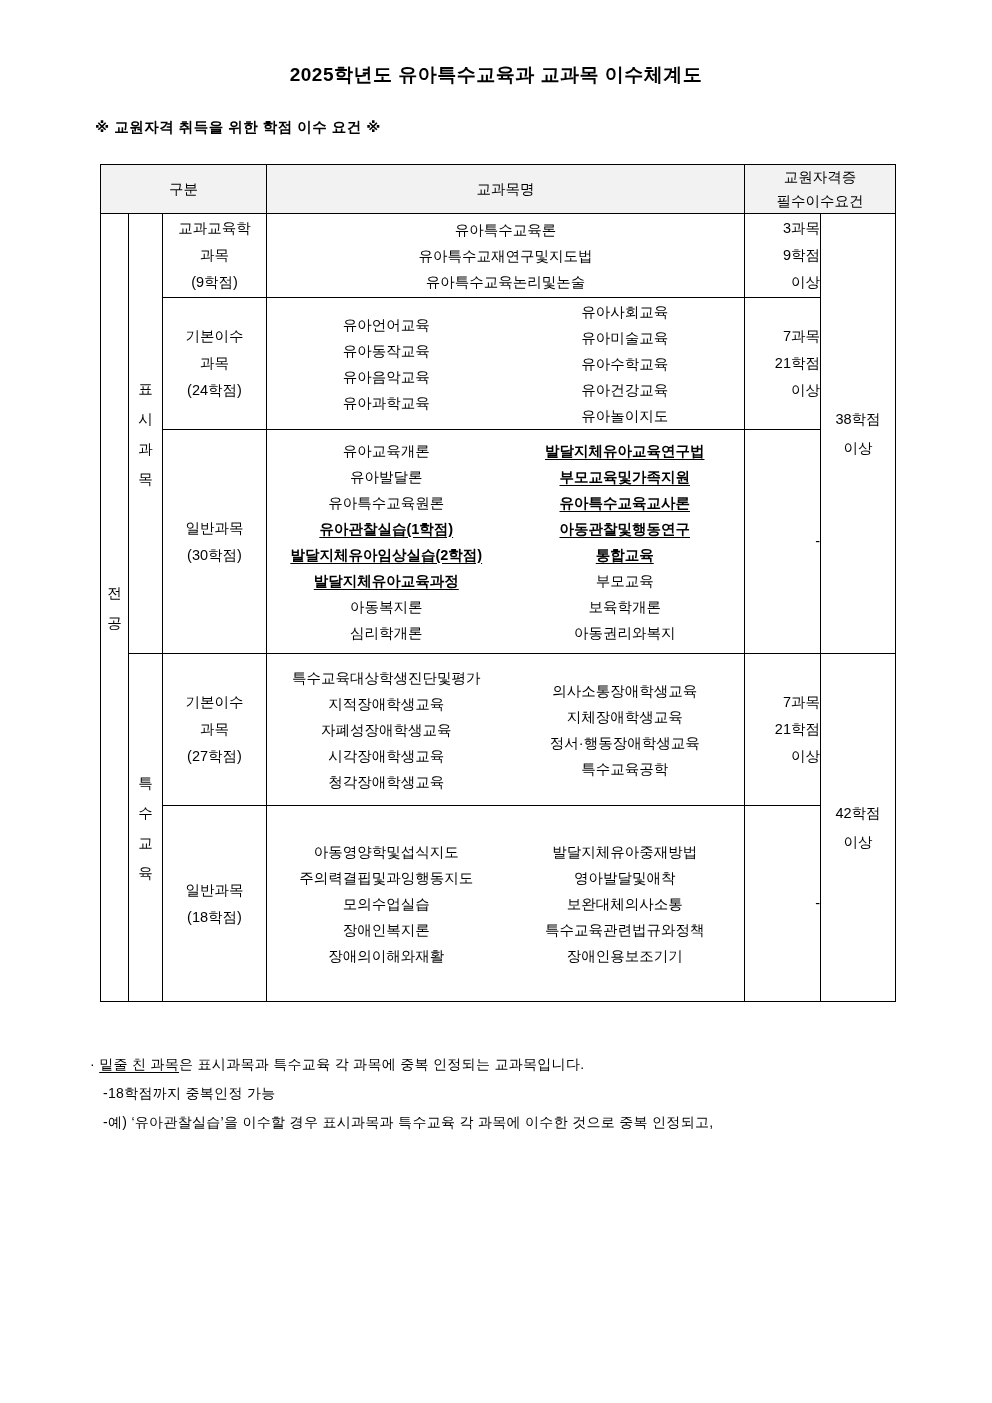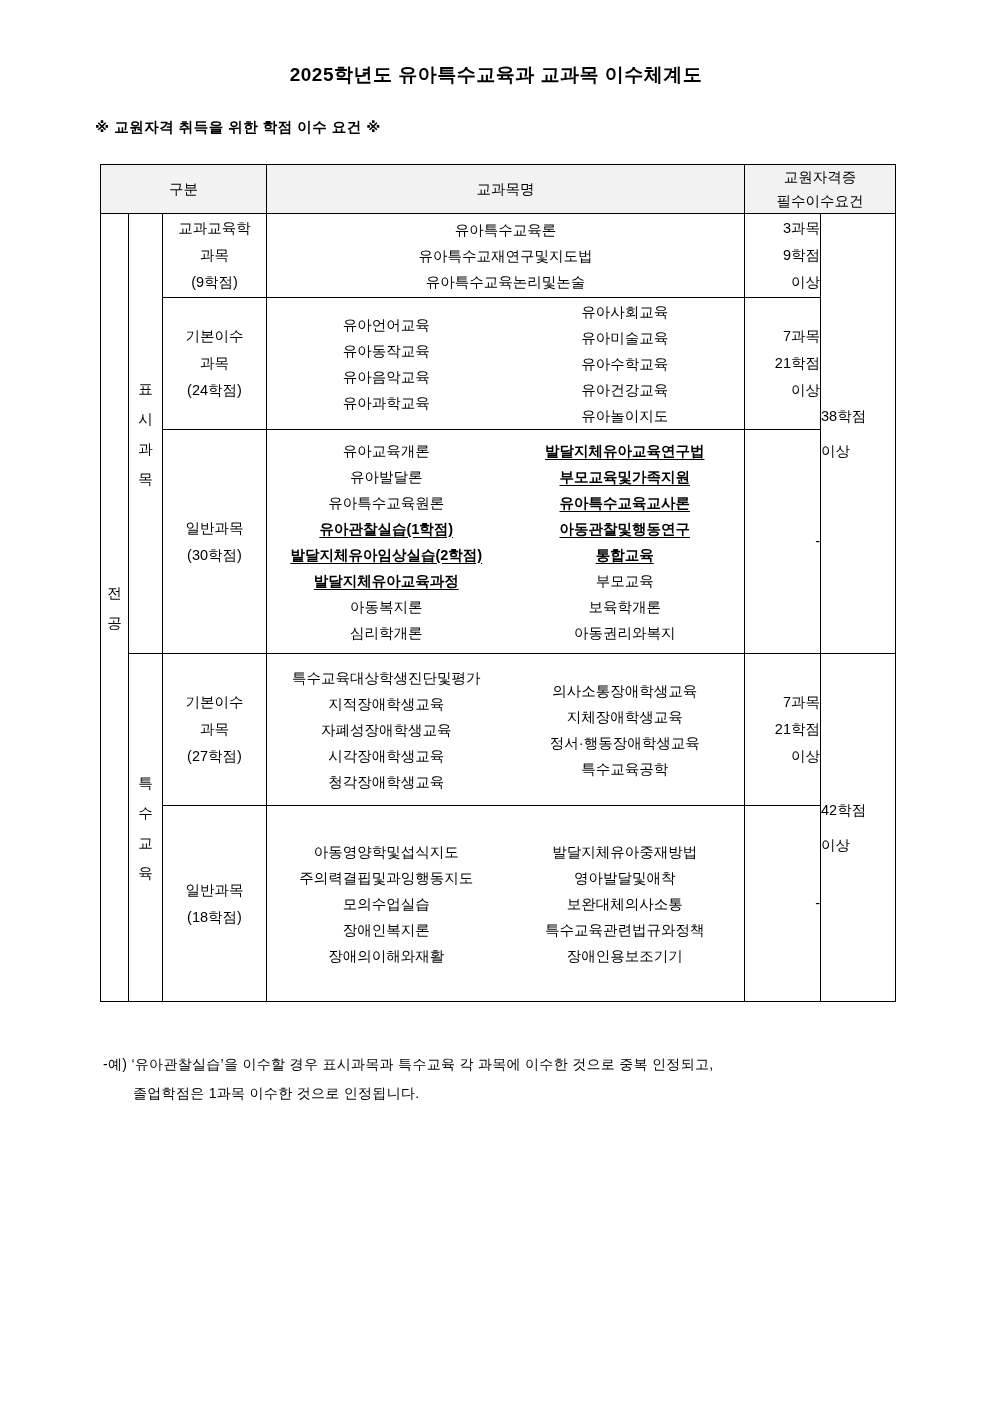--- a/index.html
+++ b/index.html
@@ -24,21 +24,21 @@
   }
   table.curr td, table.curr th {
     border:1px solid #000; padding:0;
     font-size:14.5px; font-weight:normal; vertical-align:middle;
   }
   th.hdr { background:#f2f2f2; text-align:center; white-space:pre-line; line-height:24px; }
   .vcell { text-align:center; }
   .vcell .stack { width:1.05em; margin:0 auto; word-break:break-all; line-height:30px; }
   .cat { text-align:center; white-space:pre-line; line-height:27px; }
   .req { text-align:right; white-space:pre-line; line-height:27px; }
-  .tot { white-space:pre-line; line-height:35px; }
+  .tot { text-align:center; white-space:pre-line; line-height:29px; }
   .courses { display:flex; width:100%; height:100%; }
   .ccol {
     flex:1 1 0; display:flex; flex-direction:column;
     justify-content:center; align-items:center;
   }
   .course { line-height:26px; text-align:center; }
   .u { font-weight:bold; text-decoration:underline; text-underline-offset:3px; }
   .notes { margin:48px 0 0 90px; font-size:14px; }
   .note-line { line-height:29px; letter-spacing:0.3px; }
   .note-underline { text-decoration:underline; text-underline-offset:3px; }
@@ -209,16 +209,17 @@
           <div class="course">장애인용보조기기</div>
         </div>
       </div>
     </td>
     <td class="req">-</td>
   </tr>
 </tbody>
   </table>
 
 <div class="notes">
+  <div class="note-line"><span>·</span> <span class="note-underline">밑줄 친 과목</span><span>은 표시과목과 특수교육 각 과목에 중복 인정되는 교과목입니다.</span></div>
+  <div class="note-line indent-1">-18학점까지 중복인정 가능</div>
   <div class="note-line indent-1">-예) ‘유아관찰실습’을 이수할 경우 표시과목과 특수교육 각 과목에 이수한 것으로 중복 인정되고,</div>
-  <div class="note-line indent-2">졸업학점은 1과목 이수한 것으로 인정됩니다.</div>
   <div class="gap"></div>
 </div>
 
 </body></html>

